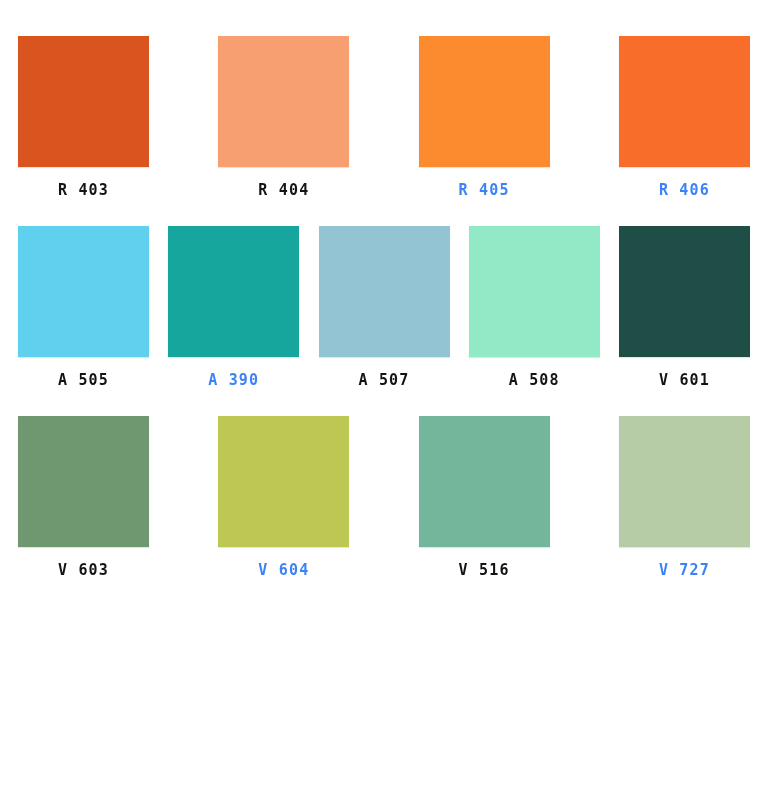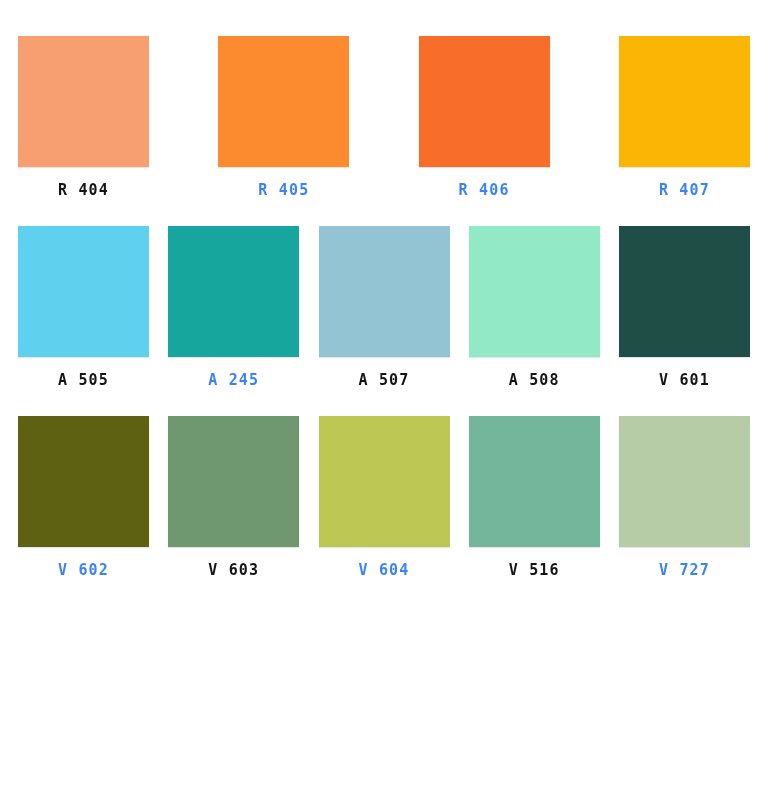--- a/index.html
+++ b/index.html
@@ -57,63 +57,59 @@
   }
   .label-black { color: #141414; }
   .label-red   { color: #3b82f6; }
 </style>
 </head>
 <body>
 
 <div id="swatch-sheet" style="background: rgb(255, 255, 255);">
     <div class="swatch-row">
       <div class="swatch-cell">
+        <div class="swatch-chip" style="background-color: rgb(217, 84, 31);"></div>
+        <div class="swatch-label label-black">R 403</div>
+      </div>
+      <div class="swatch-cell">
         <div class="swatch-chip" style="background-color: rgb(248, 159, 114);"></div>
         <div class="swatch-label label-black">R 404</div>
       </div>
       <div class="swatch-cell">
         <div class="swatch-chip" style="background-color: rgb(251, 139, 46);"></div>
         <div class="swatch-label label-red">R 405</div>
       </div>
       <div class="swatch-cell">
         <div class="swatch-chip" style="background-color: rgb(249, 109, 43);"></div>
         <div class="swatch-label label-red">R 406</div>
       </div>
-      <div class="swatch-cell">
-        <div class="swatch-chip" style="background-color: rgb(251, 181, 5);"></div>
-        <div class="swatch-label label-red">R 407</div>
-      </div>
     </div>
     <div class="swatch-row">
       <div class="swatch-cell">
         <div class="swatch-chip" style="background-color: rgb(95, 209, 238);"></div>
         <div class="swatch-label label-black">A 505</div>
       </div>
       <div class="swatch-cell">
         <div class="swatch-chip" style="background-color: rgb(22, 166, 158);"></div>
-        <div class="swatch-label label-red">A 245</div>
+        <div class="swatch-label label-red">A 390</div>
       </div>
       <div class="swatch-cell">
         <div class="swatch-chip" style="background-color: rgb(146, 196, 212);"></div>
         <div class="swatch-label label-black">A 507</div>
       </div>
       <div class="swatch-cell">
         <div class="swatch-chip" style="background-color: rgb(146, 233, 198);"></div>
         <div class="swatch-label label-black">A 508</div>
       </div>
       <div class="swatch-cell">
         <div class="swatch-chip" style="background-color: rgb(30, 78, 69);"></div>
         <div class="swatch-label label-black">V 601</div>
       </div>
     </div>
     <div class="swatch-row">
-      <div class="swatch-cell">
-        <div class="swatch-chip" style="background-color: rgb(95, 97, 18);"></div>
-        <div class="swatch-label label-red">V 602</div>
-      </div>
       <div class="swatch-cell">
         <div class="swatch-chip" style="background-color: rgb(111, 151, 112);"></div>
         <div class="swatch-label label-black">V 603</div>
       </div>
       <div class="swatch-cell">
         <div class="swatch-chip" style="background-color: rgb(188, 200, 83);"></div>
         <div class="swatch-label label-red">V 604</div>
       </div>
       <div class="swatch-cell">
         <div class="swatch-chip" style="background-color: rgb(116, 182, 155);"></div>

